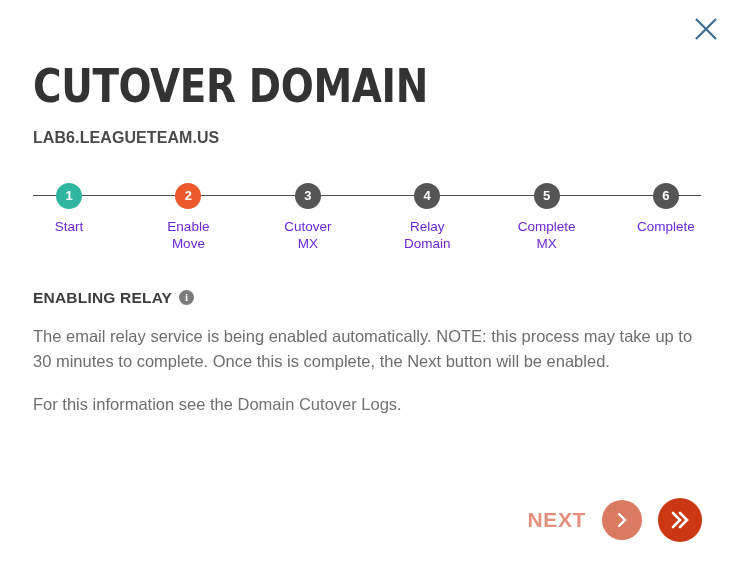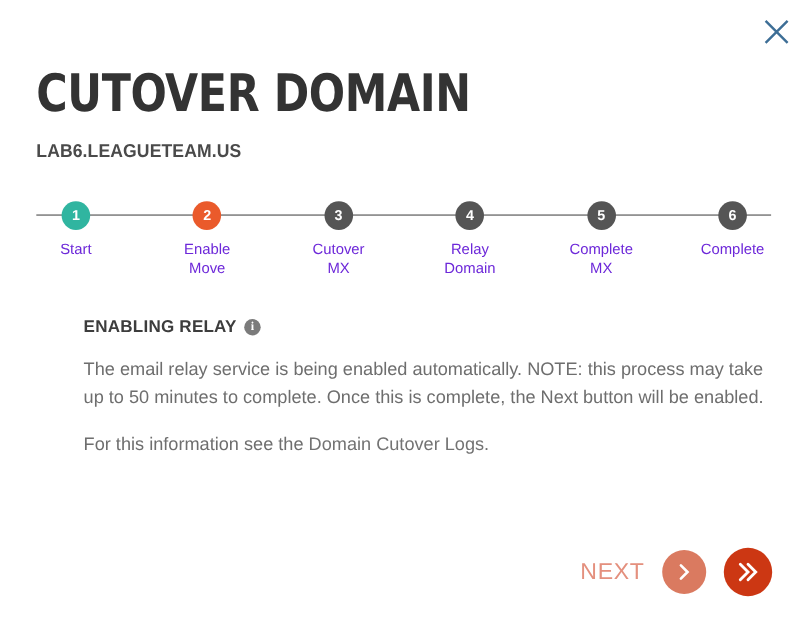--- a/index.html
+++ b/index.html
@@ -120,21 +120,20 @@
     line-height: 17px;
     color: #6d28d9;
     text-align: center;
     white-space: pre-line;
   }
 
   
   .content {
     padding: 0 33px;
     margin-top: 14px;
-    margin-left: 43px;
   }
   .section-heading {
     display: flex;
     align-items: center;
     gap: 7px;
     font-size: 15.5px;
     font-weight: 700;
     letter-spacing: 0.2px;
     color: #3d3d3d;
     margin: 0 0 17px 0;
@@ -175,21 +174,21 @@
   .footer {
     position: absolute;
     right: 33px;
     bottom: 26px;
     display: flex;
     align-items: center;
     gap: 16px;
   }
   .next-label {
     font-size: 21px;
-    font-weight: 400;
+    font-weight: 700;
     letter-spacing: 0.6px;
     color: #e4907e;
     cursor: default;
     user-select: none;
   }
   .circle-btn {
     border: none;
     padding: 0;
     border-radius: 50%;
     display: flex;
@@ -267,21 +266,21 @@
 
     </div>
   </div>
 
   <div class="content">
     <div class="section-heading">
       <span>ENABLING RELAY</span>
       <span class="info-icon">i</span>
     </div>
 
-    <p class="body-text">The email relay service is being enabled automatically. NOTE: this process may take up to 50 minutes to complete. Once this is complete, the Next button will be enabled.</p>
+    <p class="body-text">The email relay service is being enabled automatically. NOTE: this process may take up to 30 minutes to complete. Once this is complete, the Next button will be enabled.</p>
 
     <p class="body-text second">
       <span>For this information see the </span><a class="inline-link">Domain Cutover Logs</a><span>.</span>
     </p>
   </div>
 
   <div class="footer">
     <span class="next-label">NEXT</span>
 
     <button class="circle-btn next-single">

